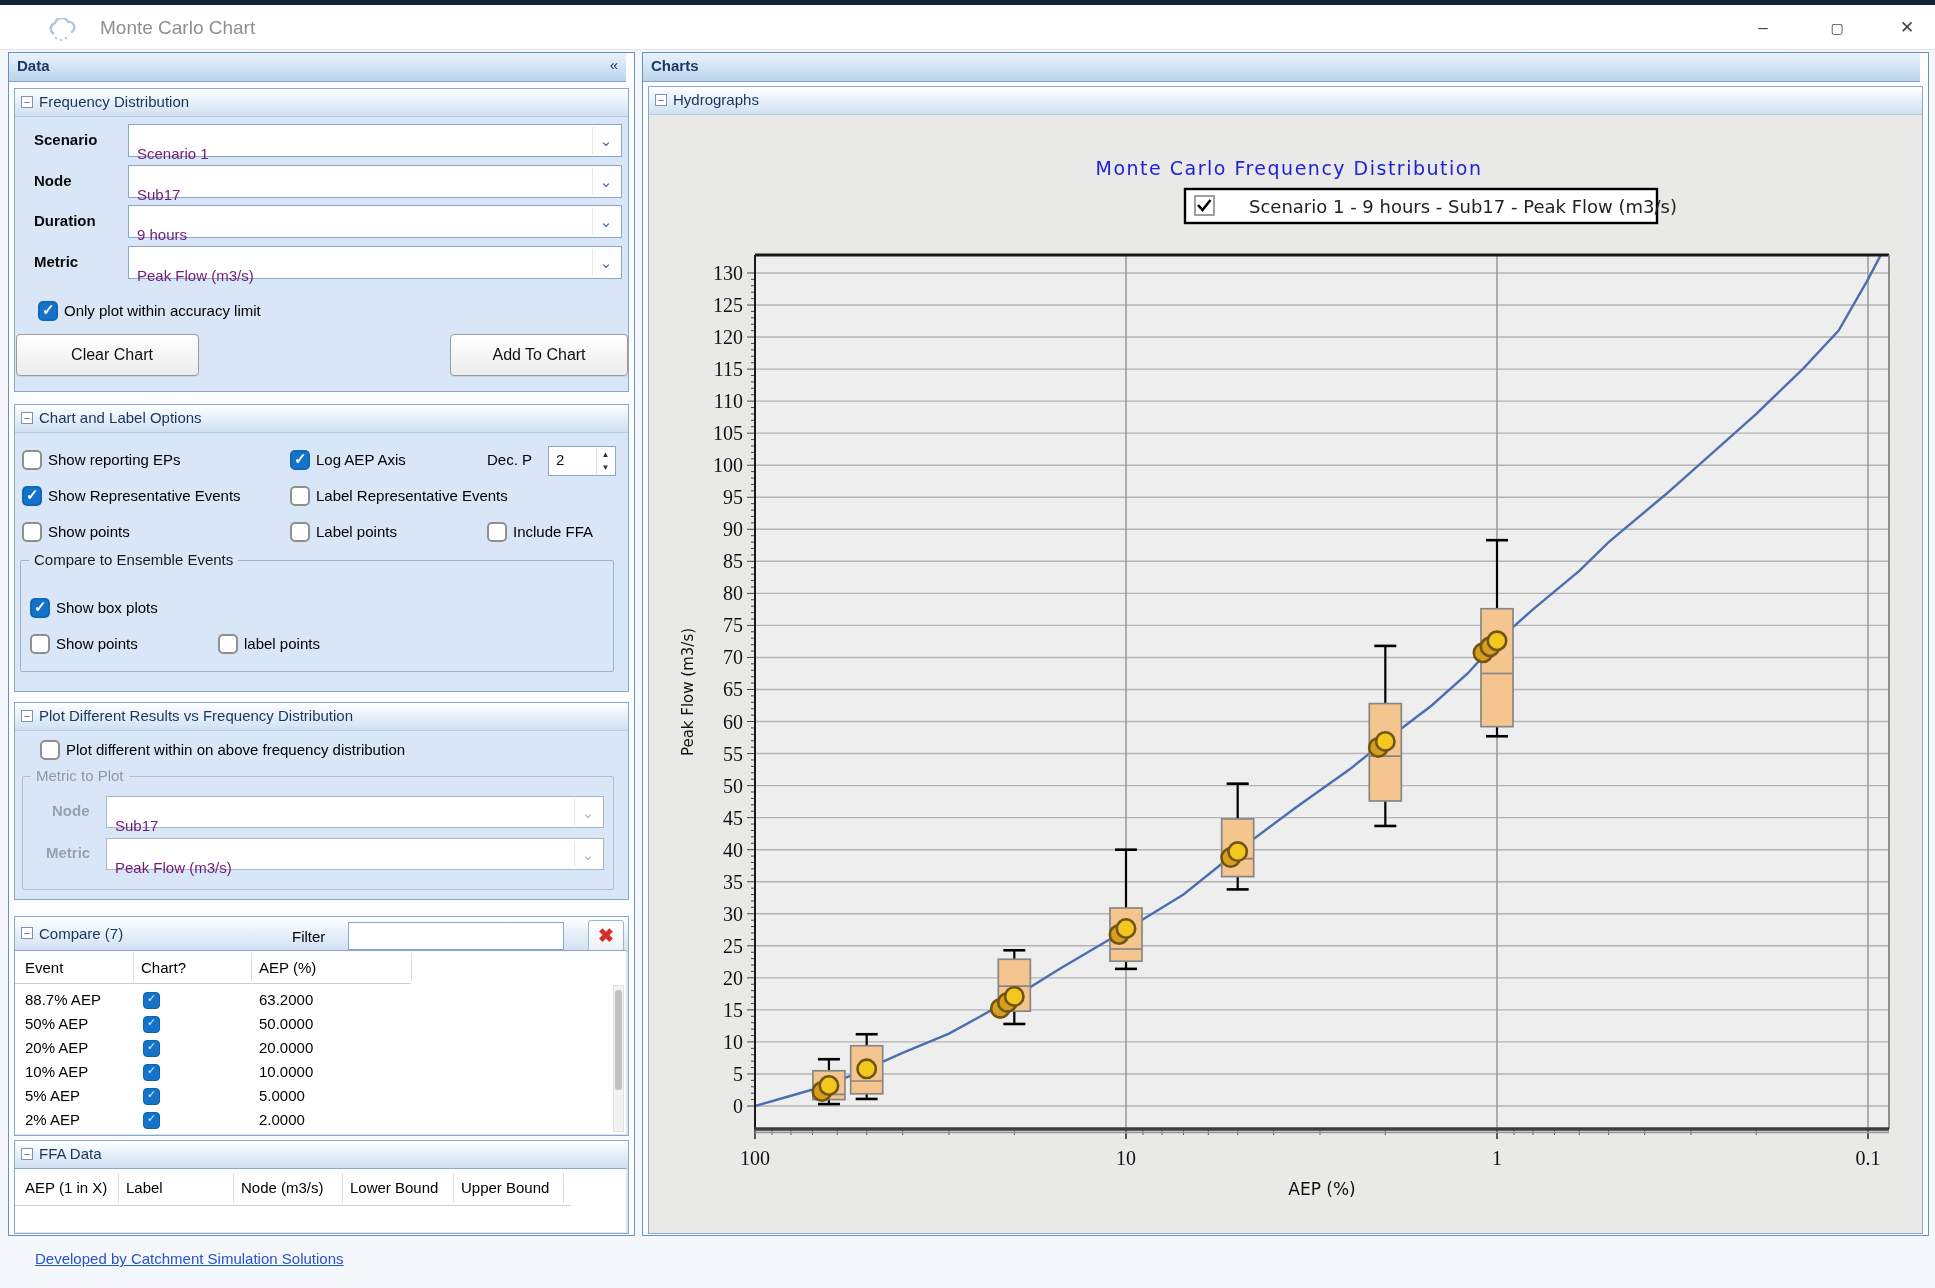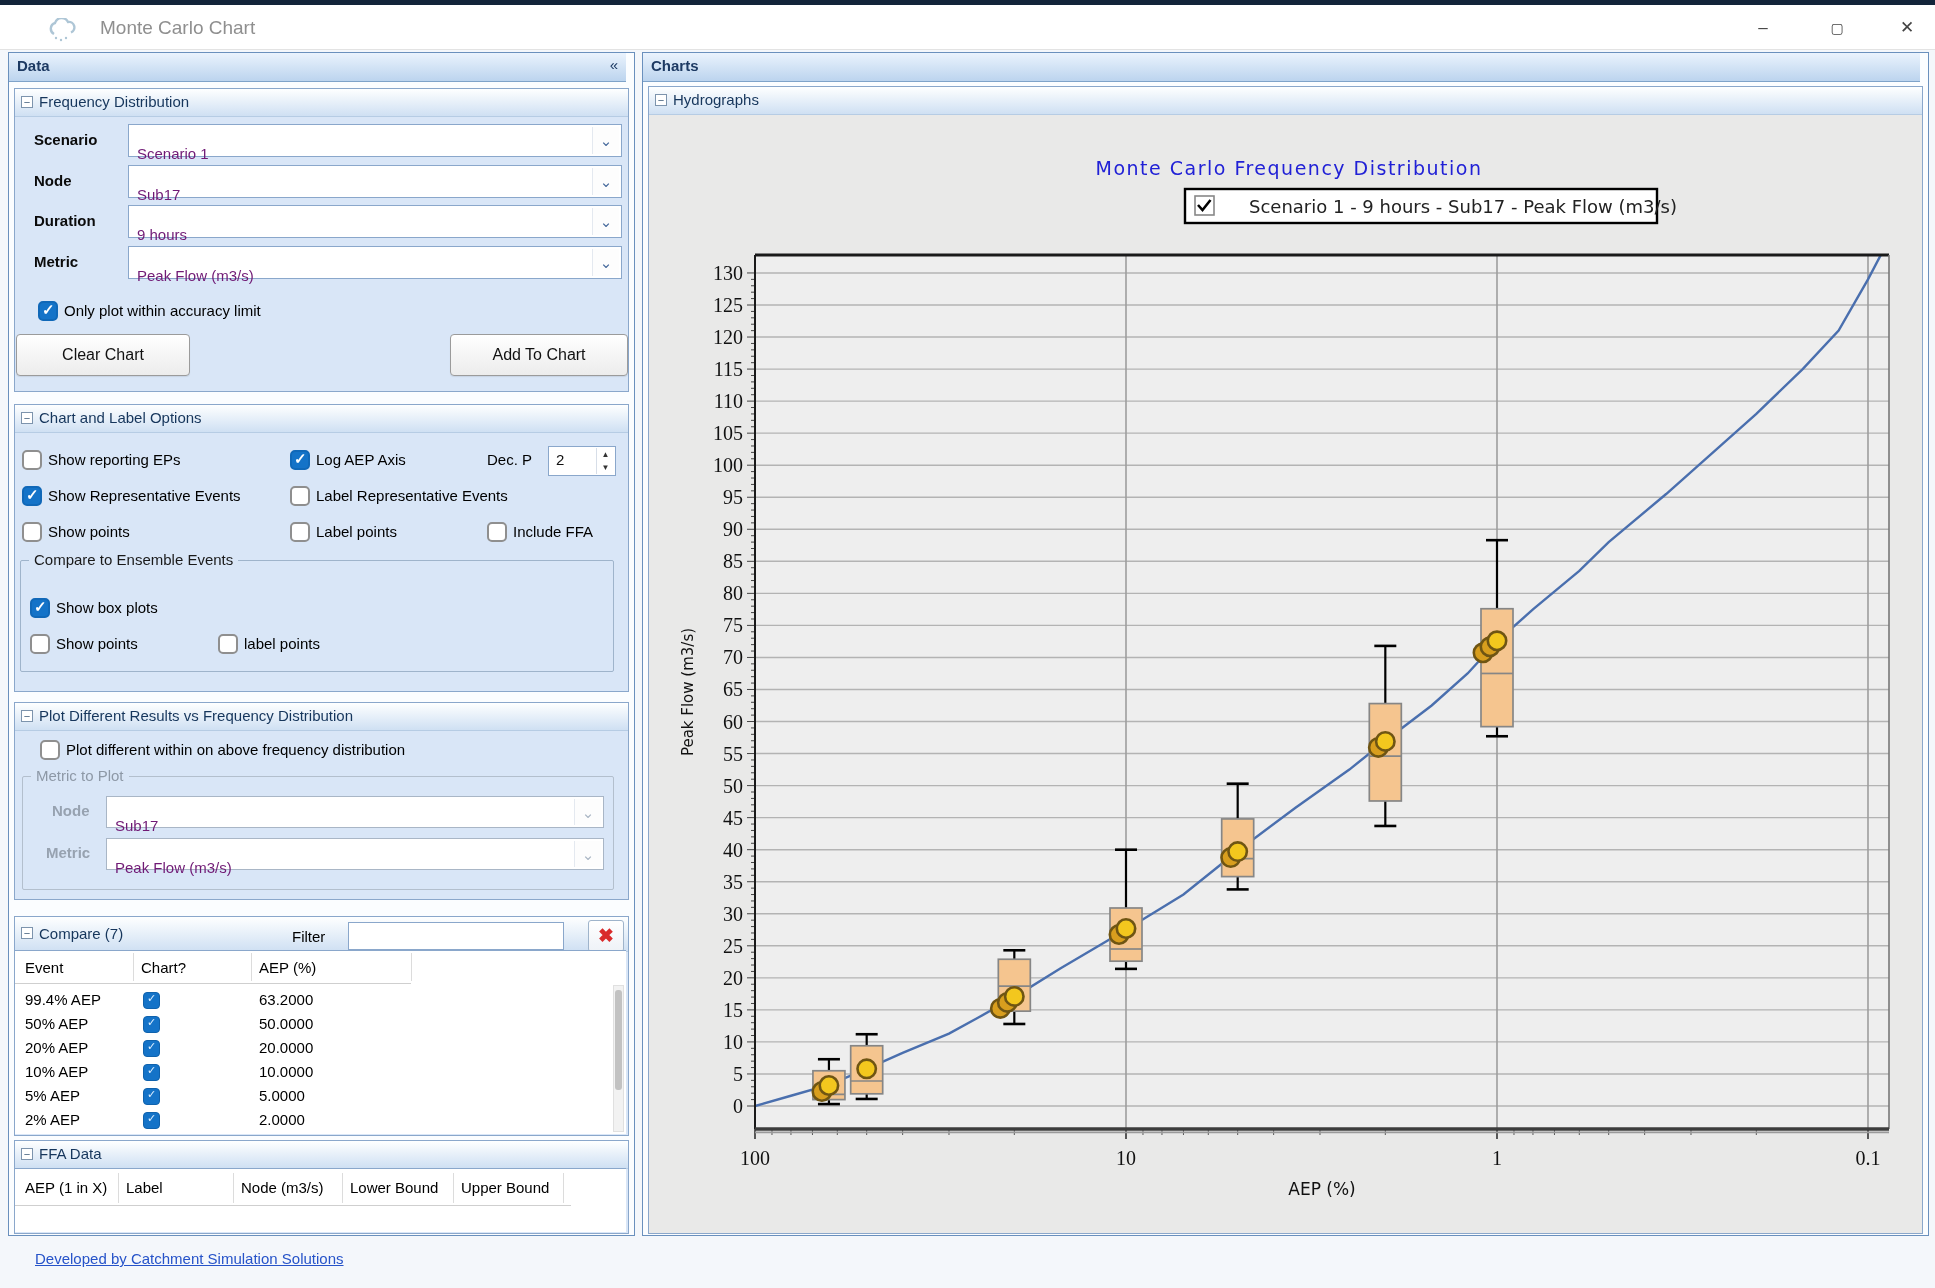--- a/index.html
+++ b/index.html
@@ -111,21 +111,21 @@
     <span class="dd-text">9 hours</span>
     <span class="dd-btn">⌄</span>
   </div>
   <div class="field-label" style="left:34px;top:253px;">Metric</div>
   <div class="dropdown" style="left:128px;top:246px;width:494px;">
     <span class="dd-text">Peak Flow (m3/s)</span>
     <span class="dd-btn">⌄</span>
   </div>
   <span class="cb on" style="left:38px;top:301px;"></span>
   <span class="cb-label" style="left:64px;top:301px;">Only plot within accuracy limit</span>
-  <div class="btn" style="left:16px;top:334px;width:172px;height:40px;line-height:40px;">Clear Chart</div>
+  <div class="btn" style="left:16px;top:334px;width:172px;height:40px;line-height:40px;padding-left:9px;">Clear Chart</div>
   <div class="btn" style="left:450px;top:334px;width:176px;height:40px;line-height:40px;">Add To Chart</div>
 
   <div class="group" style="left:14px;top:404px;width:613px;height:286px;">
     <div class="group-header">
       <span class="collapse-box">−</span>
       <span class="group-title">Chart and Label Options</span>
     </div>
   </div>
   <span class="cb" style="left:22px;top:450px;"></span>
   <span class="cb-label" style="left:48px;top:450px;">Show reporting EPs</span>
@@ -193,21 +193,21 @@
   <div class="tbl-area" style="left:15px;top:950px;width:611px;height:183px;">
     <div class="tbl-header-cell" style="left:10px;top:8px;">Event</div>
     <div class="tbl-header-cell" style="left:126px;top:8px;">Chart?</div>
     <div class="tbl-header-cell" style="left:244px;top:8px;">AEP (%)</div>
     <div class="tbl-sep" style="left:118px;top:2px;height:28px;"></div>
     <div class="tbl-sep" style="left:236px;top:2px;height:28px;"></div>
     <div class="tbl-sep" style="left:396px;top:2px;height:28px;"></div>
     <div class="hdr-underline" style="left:0;top:32px;width:396px;"></div>
     <div id="compare-rows">
         <div>
-          <span class="row-text" style="left:10px;top:40px">99.4% AEP</span>
+          <span class="row-text" style="left:10px;top:40px">88.7% AEP</span>
           <span class="cb-sm" style="left:128px;top:41px"></span>
           <span class="row-text" style="left:244px;top:40px">63.2000</span>
         </div>
         <div>
           <span class="row-text" style="left:10px;top:64px">50% AEP</span>
           <span class="cb-sm" style="left:128px;top:65px"></span>
           <span class="row-text" style="left:244px;top:64px">50.0000</span>
         </div>
         <div>
           <span class="row-text" style="left:10px;top:88px">20% AEP</span>

